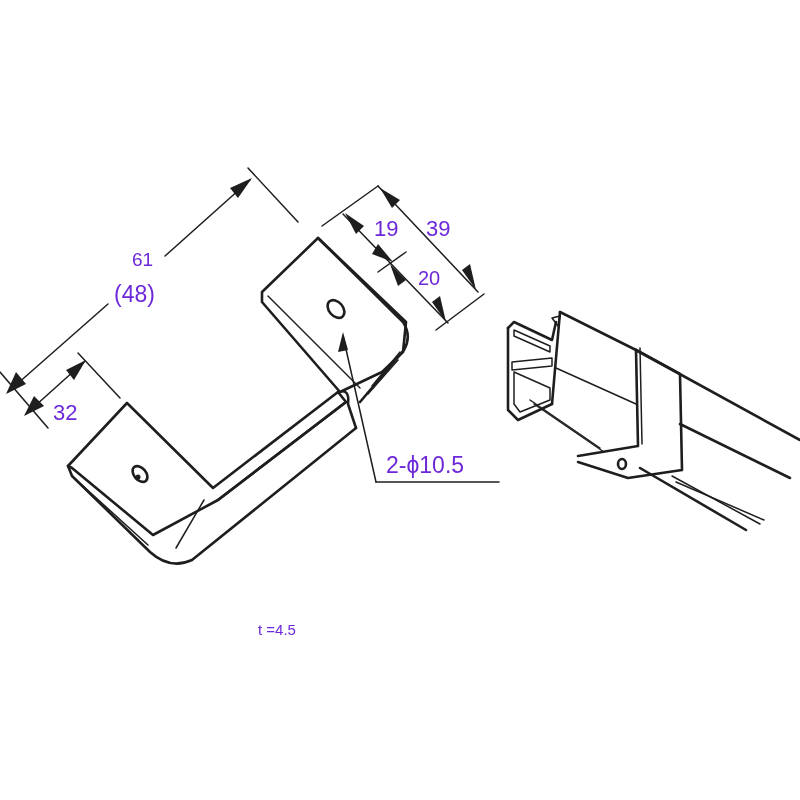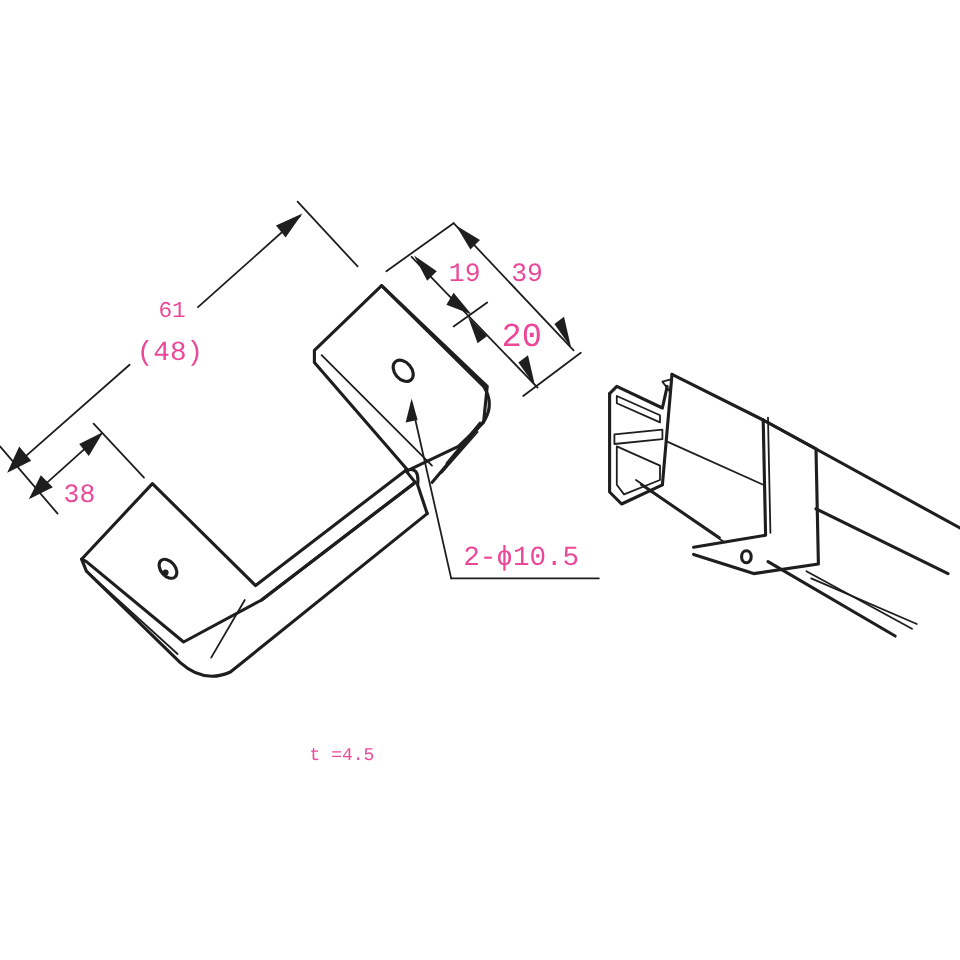--- a/index.html
+++ b/index.html
@@ -1,18 +1,18 @@
 <!DOCTYPE html>
 <html><head>
   <meta charset="utf-8">
   <style>
     html, body { margin: 0; padding: 0; background: #ffffff; }
     .canvas { position: relative; width: 800px; height: 800px; background: #ffffff; overflow: hidden; }
     svg { position: absolute; left: 0; top: 0; }
-    .lbl { position: absolute; font-family: Liberation Mono, monospace; color: #ec4899; font-size: 22px; line-height: 1; white-space: nowrap; }
+    .lbl { position: absolute; font-family: Liberation Sans, sans-serif; color: #6d28d9; font-size: 22px; line-height: 1; white-space: nowrap; }
     .ln { stroke: #1e1e1e; fill: none; stroke-linecap: round; stroke-linejoin: round; }
     .thick { stroke-width: 2.6; }
     .thin { stroke-width: 1.5; }
     .arrow { fill: #1e1e1e; stroke: none; }
   </style>
 </head>
 <body>
 
 <div class="canvas">
 
@@ -99,20 +99,20 @@
 
       <path class="ln thick" d="M636,350 L680,374 L682,470 L628,478 L578,462"></path>
       <path class="ln thick" d="M636,350 L638,446 L578,456"></path>
       <path class="ln thin" d="M640,348 L642,444"></path>
       <ellipse class="ln thick" cx="622" cy="464" rx="4" ry="5"></ellipse>
     </g>
   </svg>
 
   <div class="lbl" style="left:132px; top:250px; font-size:19px;">61</div>
   <div class="lbl" style="left:114px; top:283px; font-size:23px;">(48)</div>
-  <div class="lbl" style="left:53px; top:402px; font-size:22px;">38</div>
+  <div class="lbl" style="left:53px; top:402px; font-size:22px;">32</div>
   <div class="lbl" style="left:374px; top:218px; font-size:22px;">19</div>
   <div class="lbl" style="left:426px; top:218px; font-size:22px;">39</div>
-  <div class="lbl" style="left:418px; top:268px; font-size:28px;">20</div>
+  <div class="lbl" style="left:418px; top:268px; font-size:20px;">20</div>
   <div class="lbl" style="left:386px; top:454px; font-size:23px;">2-ϕ10.5</div>
   <div class="lbl" style="left:258px; top:622px; font-size:15px;">t =4.5</div>
 
 </div>
 
 </body></html>

